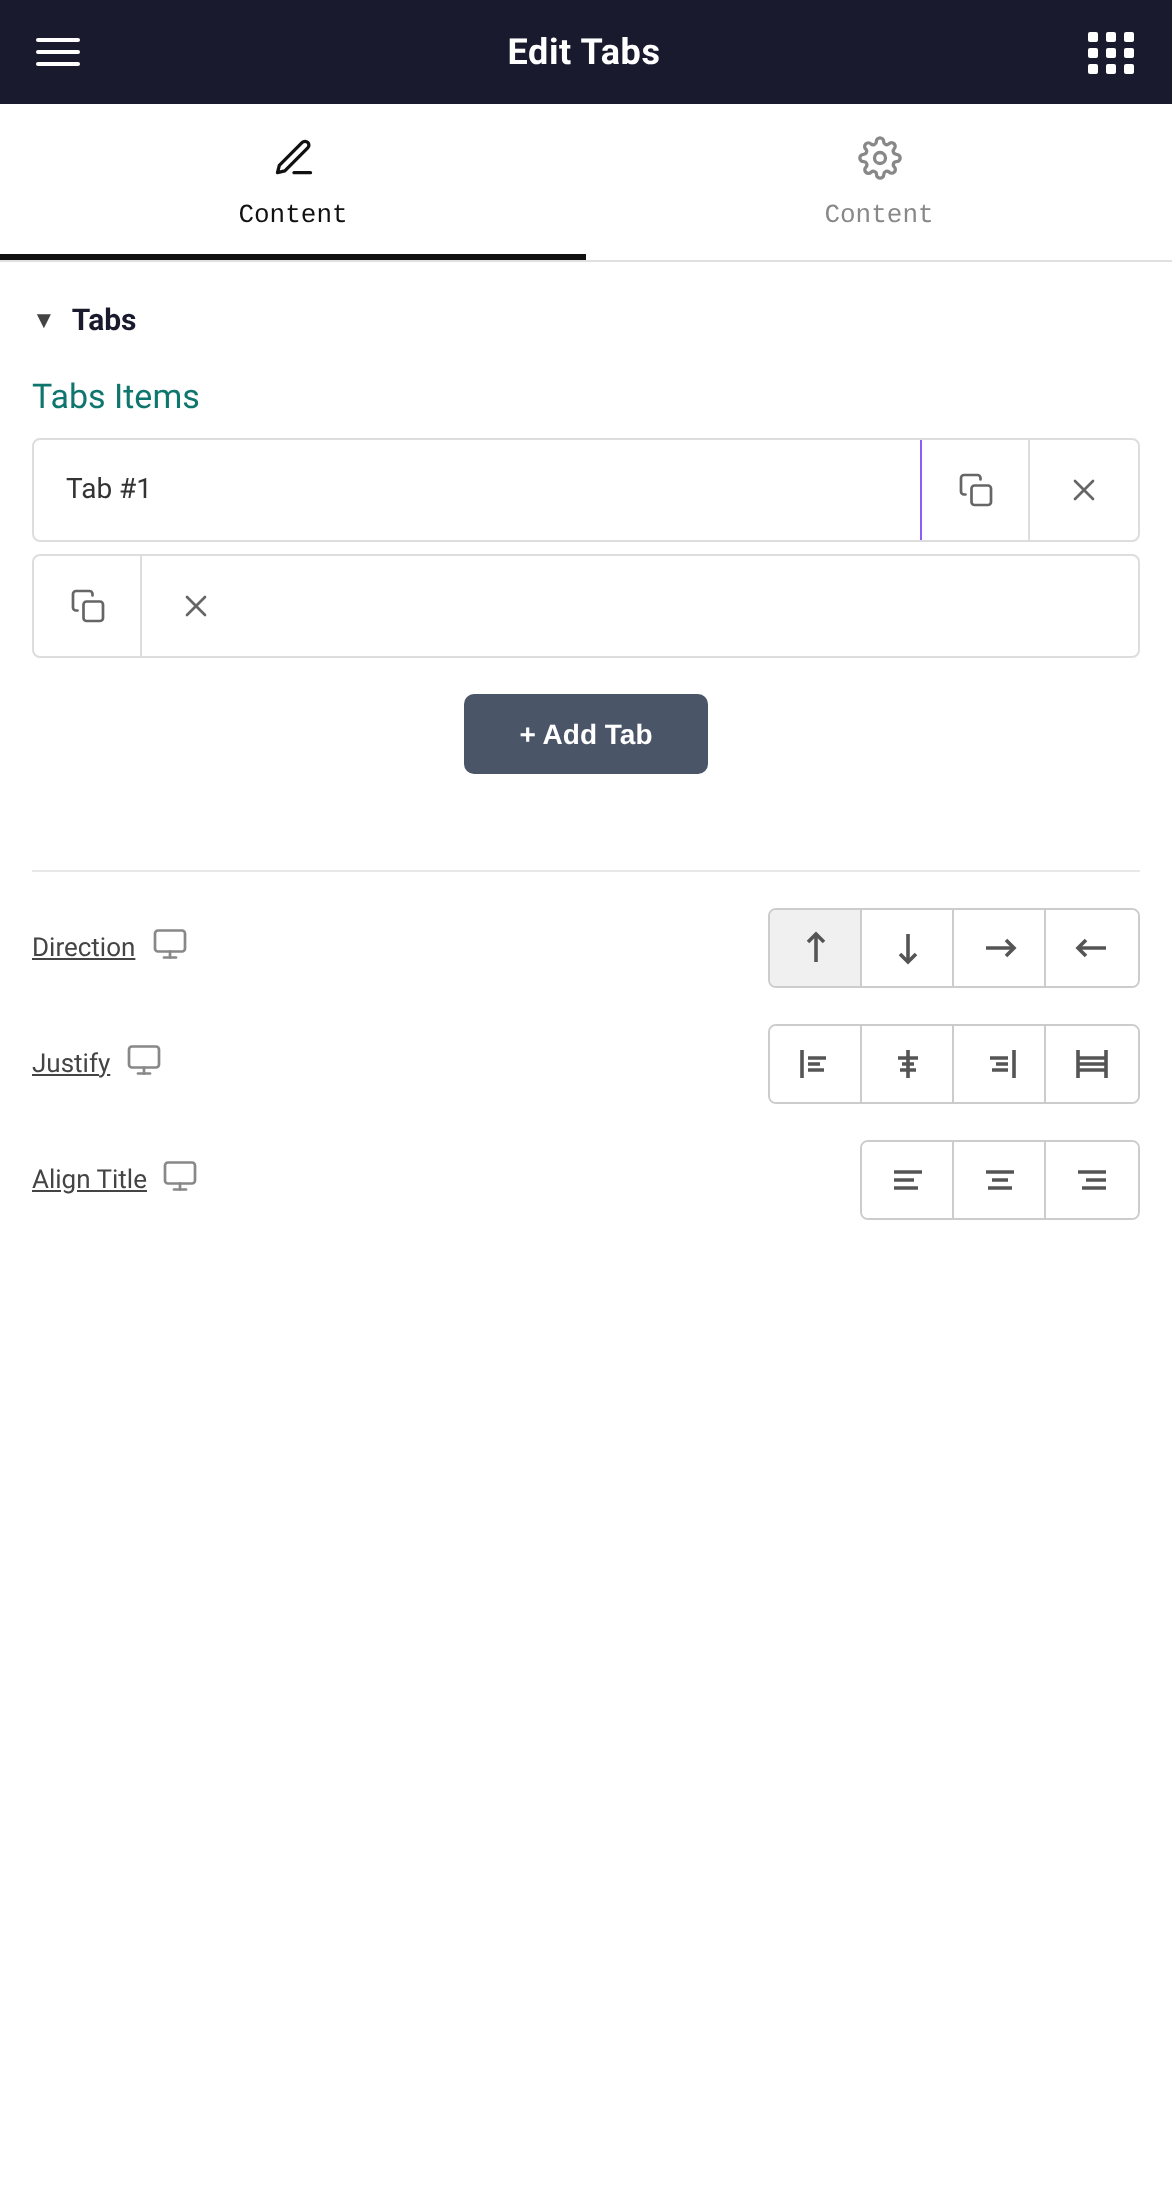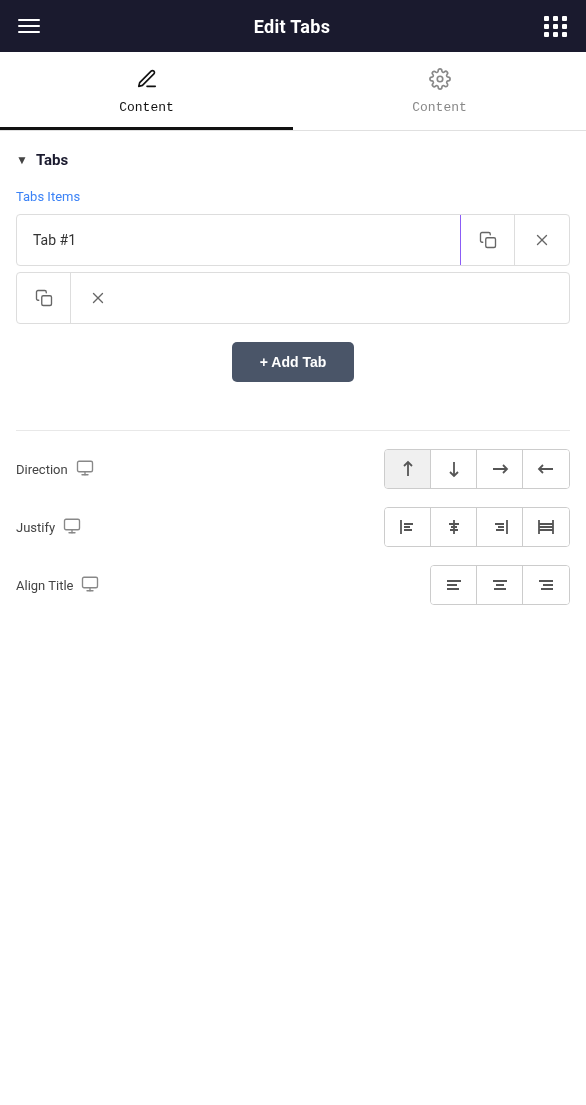--- a/index.html
+++ b/index.html
@@ -98,22 +98,22 @@
       color: #1a1a2e;
       margin-bottom: 20px;
     }
     .section-header .arrow {
       font-size: 12px;
       color: #444;
     }
 
     
     .field-label {
-      font-size: 13px;
-      color: #3b82f6;
+      font-size: 17px;
+      color: #0f766e;
       margin-bottom: 10px;
     }
 
     
     .tab-items-list {
       display: flex;
       flex-direction: column;
       gap: 6px;
       margin-bottom: 18px;
     }
@@ -177,20 +177,21 @@
       align-items: center;
       margin-bottom: 18px;
     }
     .setting-label {
       font-size: 13px;
       color: #444;
       display: flex;
       align-items: center;
       gap: 8px;
       min-width: 120px;
+      text-decoration: underline;
     }
     .monitor-icon svg {
       width: 18px;
       height: 18px;
       color: #888;
     }
     .btn-group {
       display: flex;
       border: 1px solid #ccc;
       border-radius: 4px;

